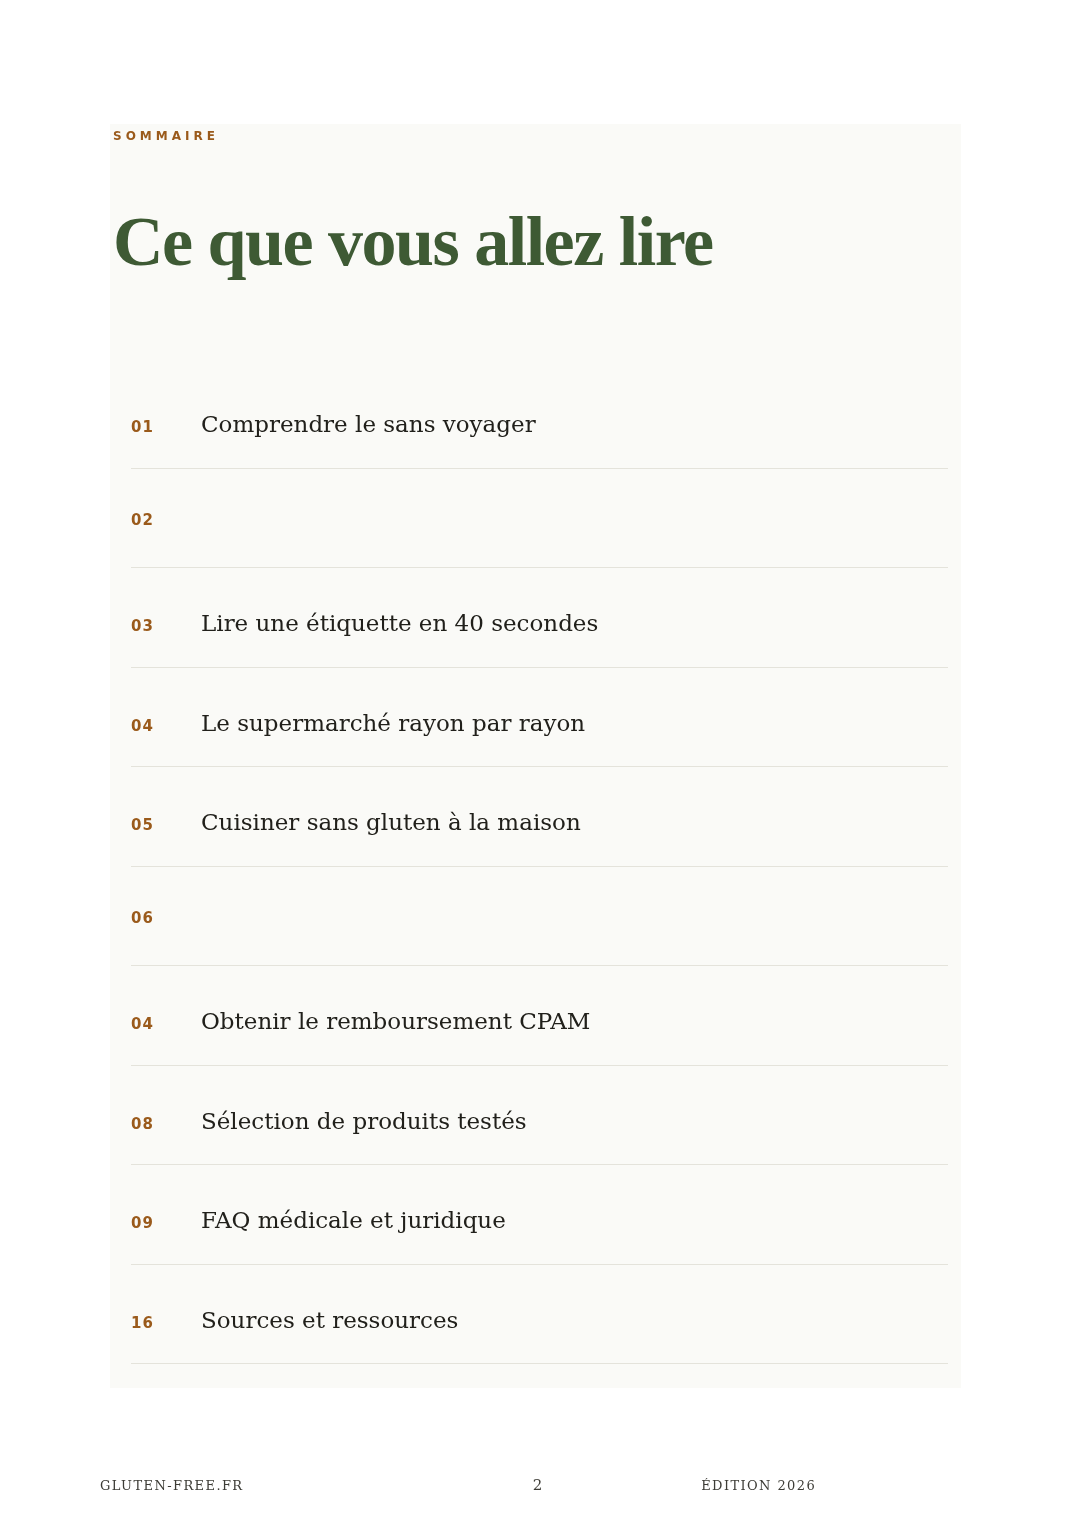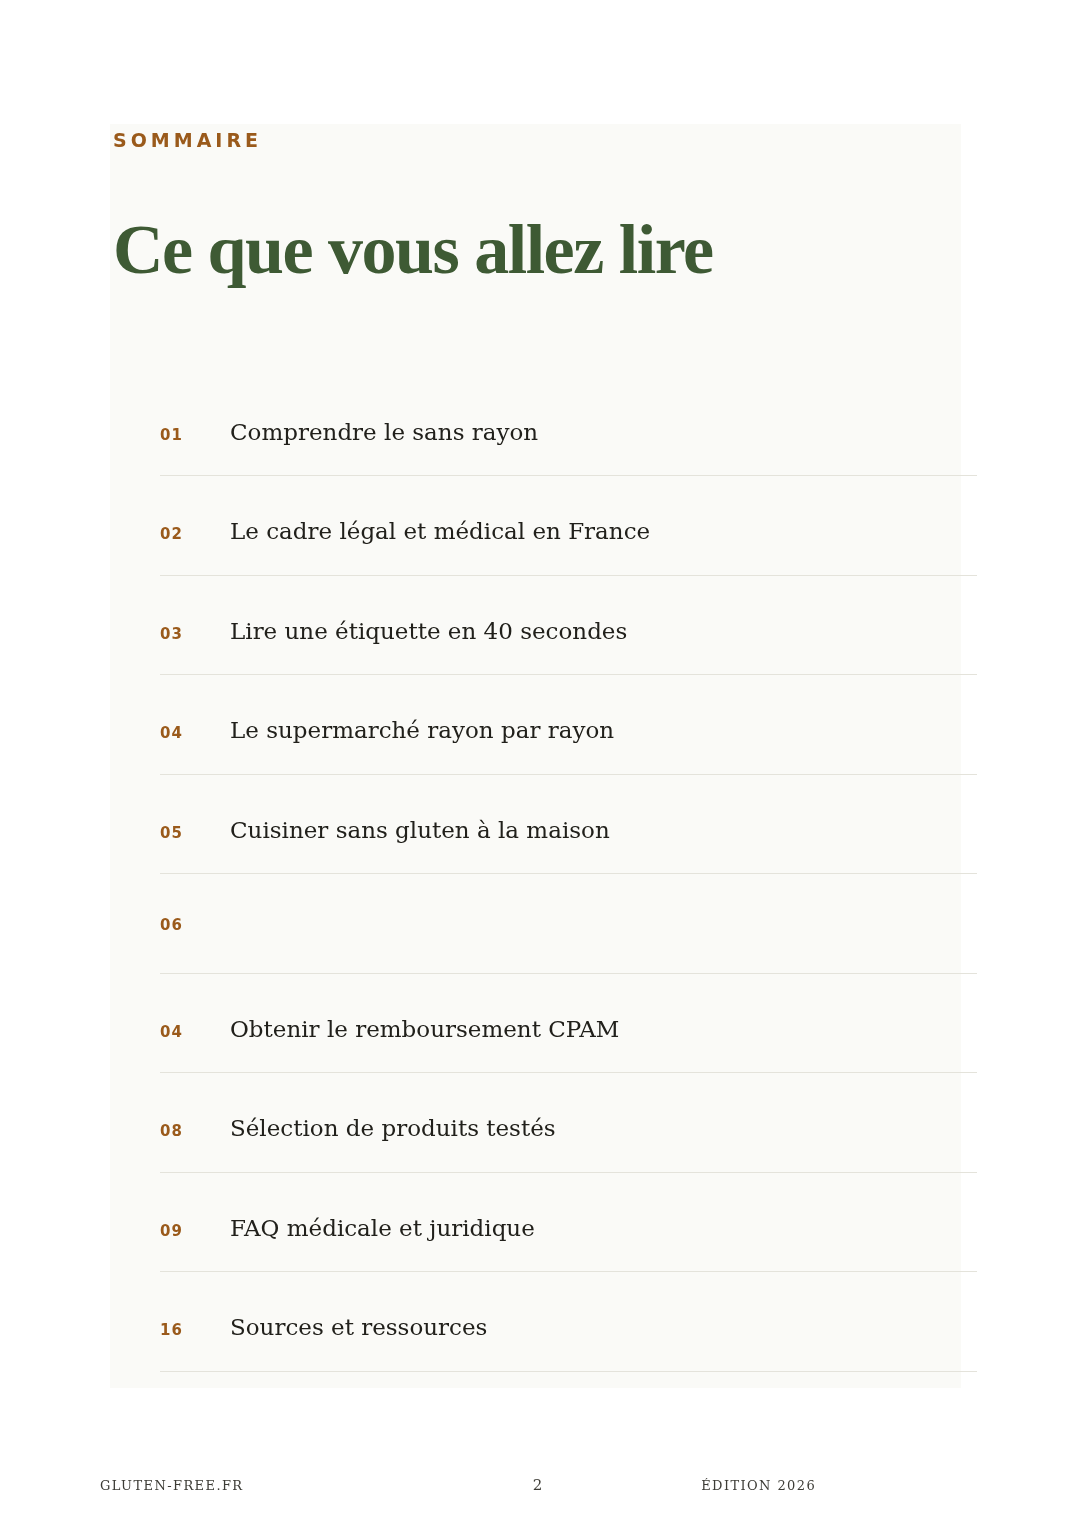--- a/index.html
+++ b/index.html
@@ -20,36 +20,36 @@
     top: 124px;
     width: 851px;
     height: 1264px;
     background: #fafaf7;
     box-sizing: border-box;
     padding: 6px 0 0 3px;
   }
   .eyebrow {
     font-family: "DejaVu Sans", "Liberation Sans", sans-serif;
     font-weight: 700;
-    font-size: 19px;
+    font-size: 12px;
     letter-spacing: 4px;
     color: #9a5a1b;
     line-height: 1.1;
   }
   .big-title {
     margin: 64px 0 0 0;
     font-family: "Liberation Serif", serif;
     font-weight: 700;
     font-size: 70px;
     line-height: 1;
     letter-spacing: -1.5px;
     color: #3e5a34;
   }
   .toc {
-    margin: 92px 0 0 47px;
+    margin: 92px 0 0 18px;
     width: 817px;
   }
   .toc-row {
     display: flex;
     align-items: baseline;
     height: 99.5px;
     box-sizing: border-box;
     padding-top: 42px;
     border-bottom: 1px solid #e4e3db;
     cursor: default;
@@ -91,26 +91,25 @@
   <div class="panel">
 
     <div class="eyebrow">SOMMAIRE</div>
 
     <h1 class="big-title">Ce que vous allez lire</h1>
 
     <div class="toc">
 
       <div class="toc-row">
         <span class="toc-num">01</span>
-        <span class="toc-label">Comprendre le sans rayon</span>
+        <span class="toc-label">Comprendre le sans voyager</span>
       </div>
 
       <div class="toc-row">
         <span class="toc-num">02</span>
-        <span class="toc-label">Le cadre légal et médical en France</span>
       </div>
 
       <div class="toc-row">
         <span class="toc-num">03</span>
         <span class="toc-label">Lire une étiquette en 40 secondes</span>
       </div>
 
       <div class="toc-row">
         <span class="toc-num">04</span>
         <span class="toc-label">Le supermarché rayon par rayon</span>

